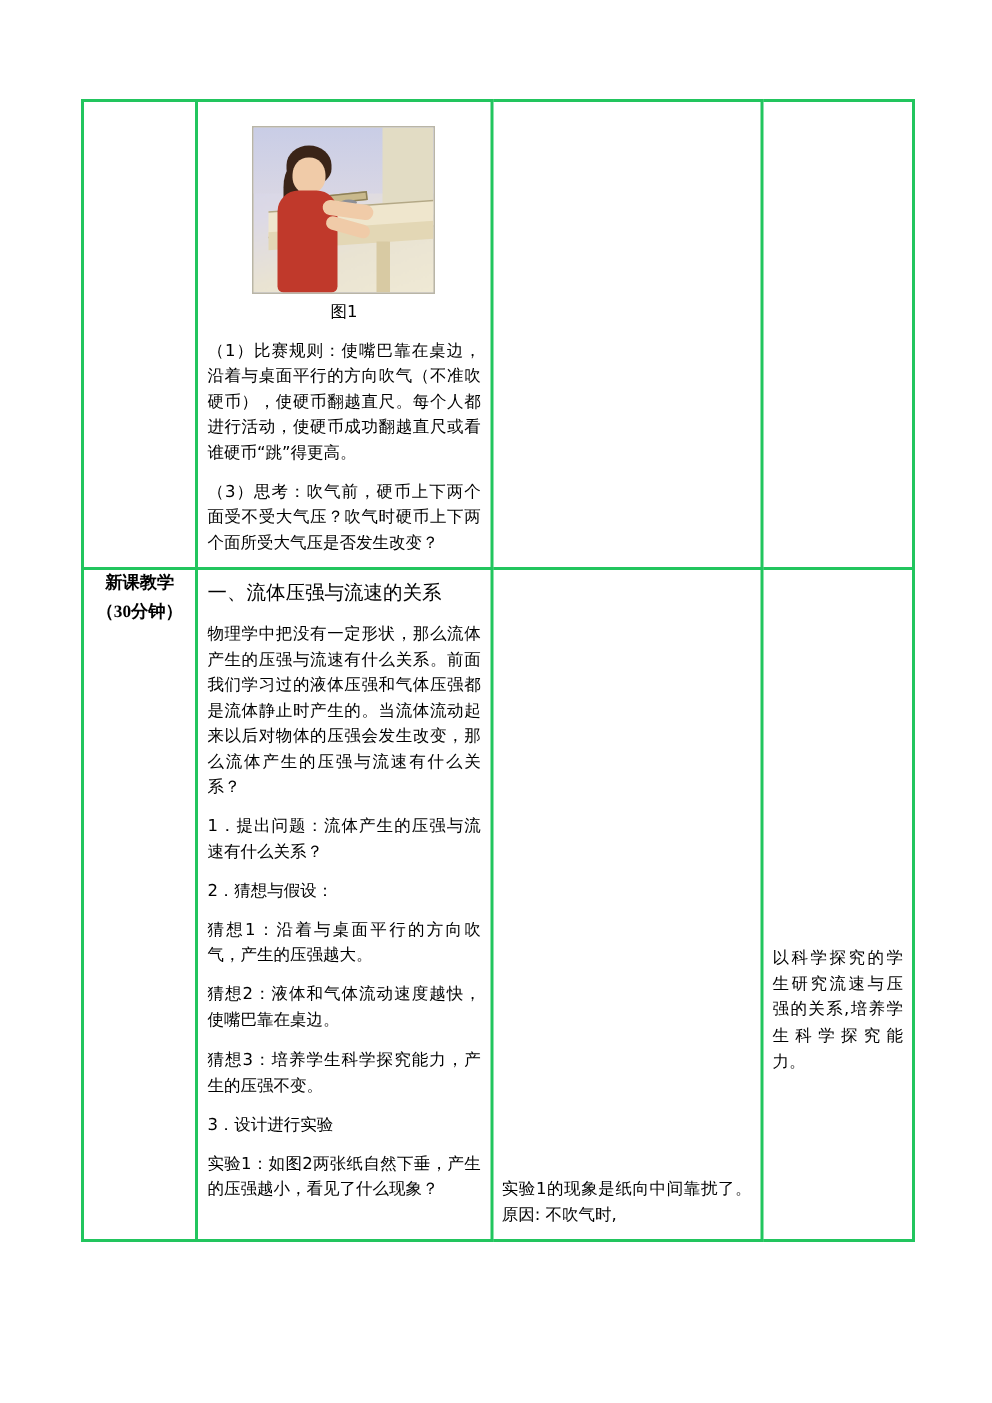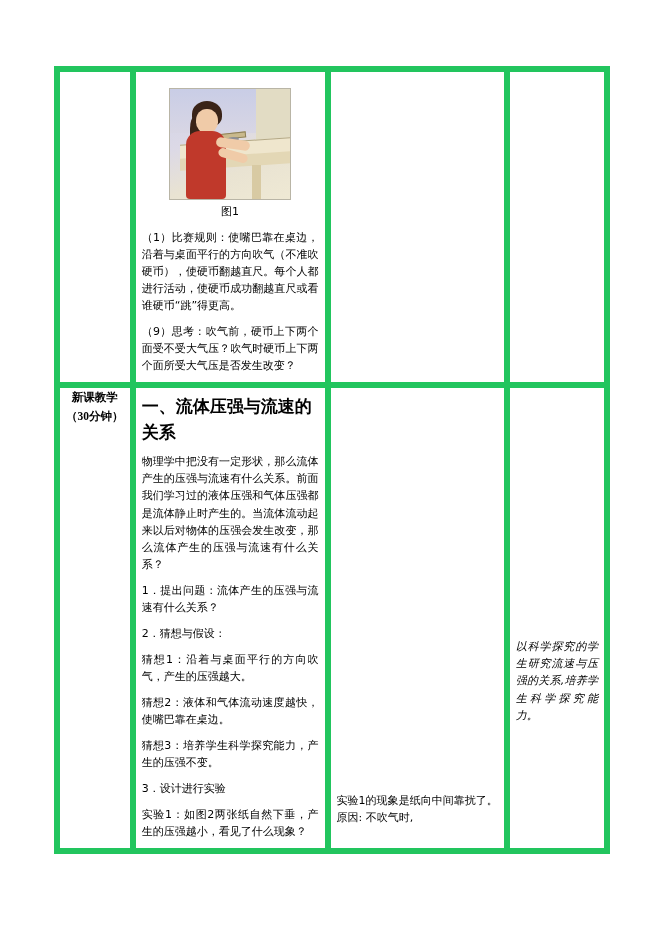--- a/index.html
+++ b/index.html
@@ -22,21 +22,21 @@
   }
   .doc-table {
     position: absolute;
     left: 54px;
     top: 66px;
     width: 556px;
     border-collapse: collapse;
     table-layout: fixed;
   }
   .doc-table td {
-    border: 6px solid #22c55e;
+    border: 2px solid #22c55e;
     vertical-align: top;
     padding: 0;
   }
   .col-label { width: 68px; }
   .col-main  { width: 175px; }
   .col-mid   { width: 161px; margin-left: 44px; }
   .col-right { width: 90px; }
 
   .cell-pad {
     padding: 6px 6px 8px 6px;
@@ -50,35 +50,34 @@
     font-family: Liberation Serif, serif;
   }
   p.para {
     margin: 0 0 9px 0;
     font-size: 11px;
     line-height: 1.55;
     text-align: justify;
   }
   p.para:last-child { margin-bottom: 0; }
   .heading {
-    font-weight: bold;
-    font-size: 17px;
+    font-weight: normal;
+    font-size: 13px;
     margin: 0 0 8px 0;
     line-height: 1.5;
   }
   .fig-caption {
     text-align: center;
     font-size: 11px;
     margin: 4px 0 10px 0;
   }
   .right-note {
     font-size: 11px;
     line-height: 1.7;
     padding-top: 250px;
-    font-style: italic;
   }
   .mid-note {
     font-size: 11px;
     line-height: 1.55;
     padding-top: 404px;
   }
   
   .illus-wrap {
     display: flex;
     justify-content: center;
@@ -201,21 +200,21 @@
                 <div class="girl-hair"></div>
                 <div class="girl-hair2"></div>
                 <div class="girl-head"></div>
                 <div class="girl-body"></div>
                 <div class="girl-arm"></div>
                 <div class="girl-arm2"></div>
               </div>
             </div>
             <div class="fig-caption">图1</div>
             <p class="para">（1）比赛规则：使嘴巴靠在桌边，沿着与桌面平行的方向吹气（不准吹硬币），使硬币翻越直尺。每个人都进行活动，使硬币成功翻越直尺或看谁硬币“跳”得更高。</p>
-            <p class="para">（9）思考：吹气前，硬币上下两个面受不受大气压？吹气时硬币上下两个面所受大气压是否发生改变？</p>
+            <p class="para">（3）思考：吹气前，硬币上下两个面受不受大气压？吹气时硬币上下两个面所受大气压是否发生改变？</p>
           </div>
         </td>
         <td class="col-mid"></td>
         <td class="col-right"></td>
       </tr>
       <tr>
         <td class="col-label label-cell">
           <div>新课教学</div>
           <div>（30分钟）</div>
         </td>

